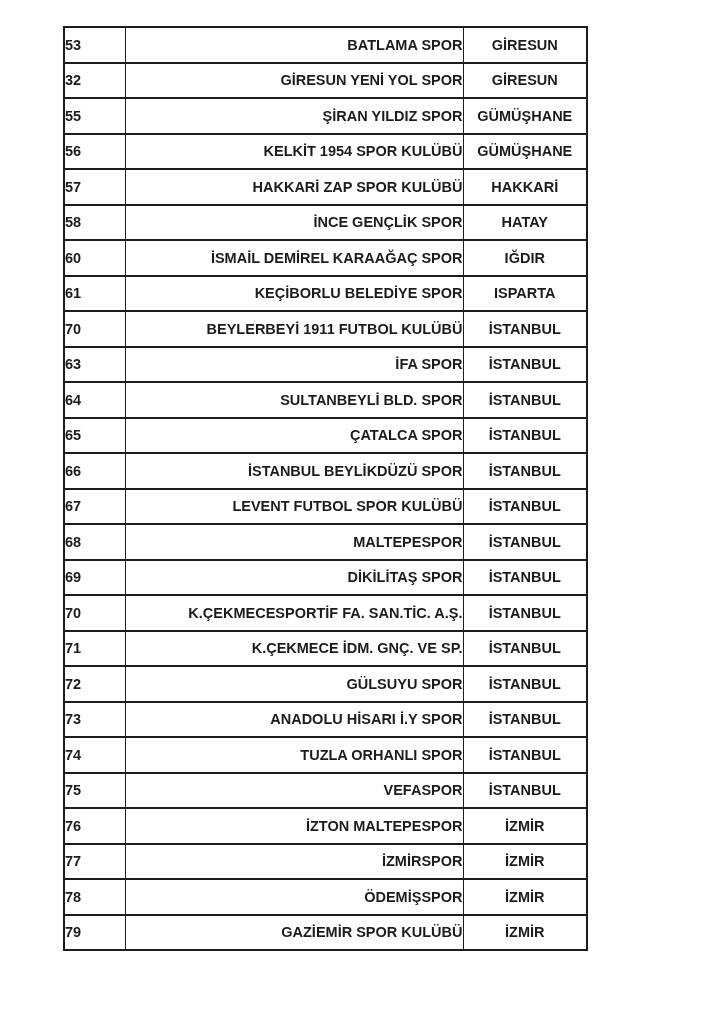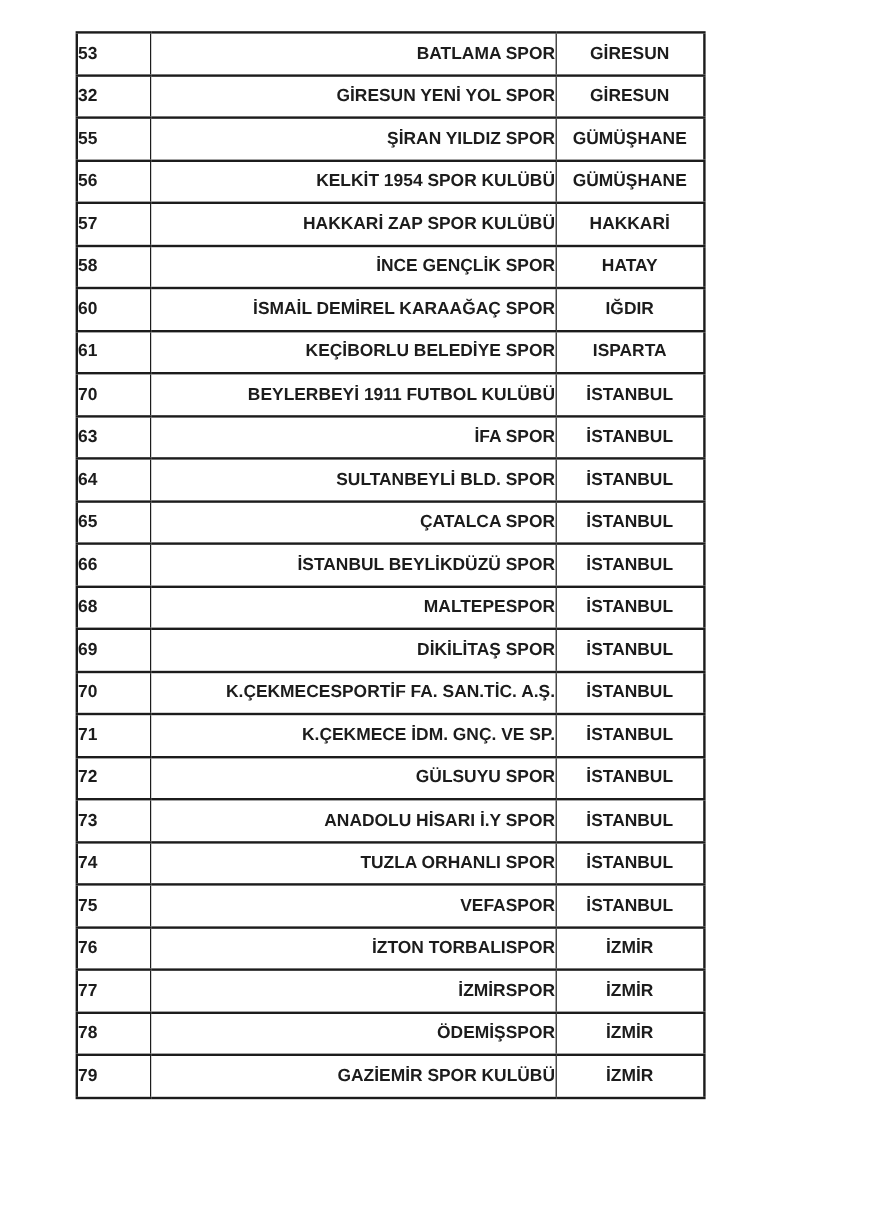--- a/index.html
+++ b/index.html
@@ -134,20 +134,25 @@
     <td class="col-club">ÇATALCA SPOR</td>
     <td class="col-prov">İSTANBUL</td>
   </tr>
 
   <tr>
     <td class="col-num">66</td>
     <td class="col-club">İSTANBUL BEYLİKDÜZÜ SPOR</td>
     <td class="col-prov">İSTANBUL</td>
   </tr>
 
+  <tr>
+    <td class="col-num">67</td>
+    <td class="col-club">LEVENT FUTBOL SPOR KULÜBÜ</td>
+    <td class="col-prov">İSTANBUL</td>
+  </tr>
 
   <tr>
     <td class="col-num">68</td>
     <td class="col-club">MALTEPESPOR</td>
     <td class="col-prov">İSTANBUL</td>
   </tr>
 
   <tr>
     <td class="col-num">69</td>
     <td class="col-club">DİKİLİTAŞ SPOR</td>
@@ -185,21 +190,21 @@
   </tr>
 
   <tr>
     <td class="col-num">75</td>
     <td class="col-club">VEFASPOR</td>
     <td class="col-prov">İSTANBUL</td>
   </tr>
 
   <tr>
     <td class="col-num">76</td>
-    <td class="col-club">İZTON TORBALISPOR</td>
+    <td class="col-club">İZTON MALTEPESPOR</td>
     <td class="col-prov">İZMİR</td>
   </tr>
 
   <tr>
     <td class="col-num">77</td>
     <td class="col-club">İZMİRSPOR</td>
     <td class="col-prov">İZMİR</td>
   </tr>
 
   <tr>

